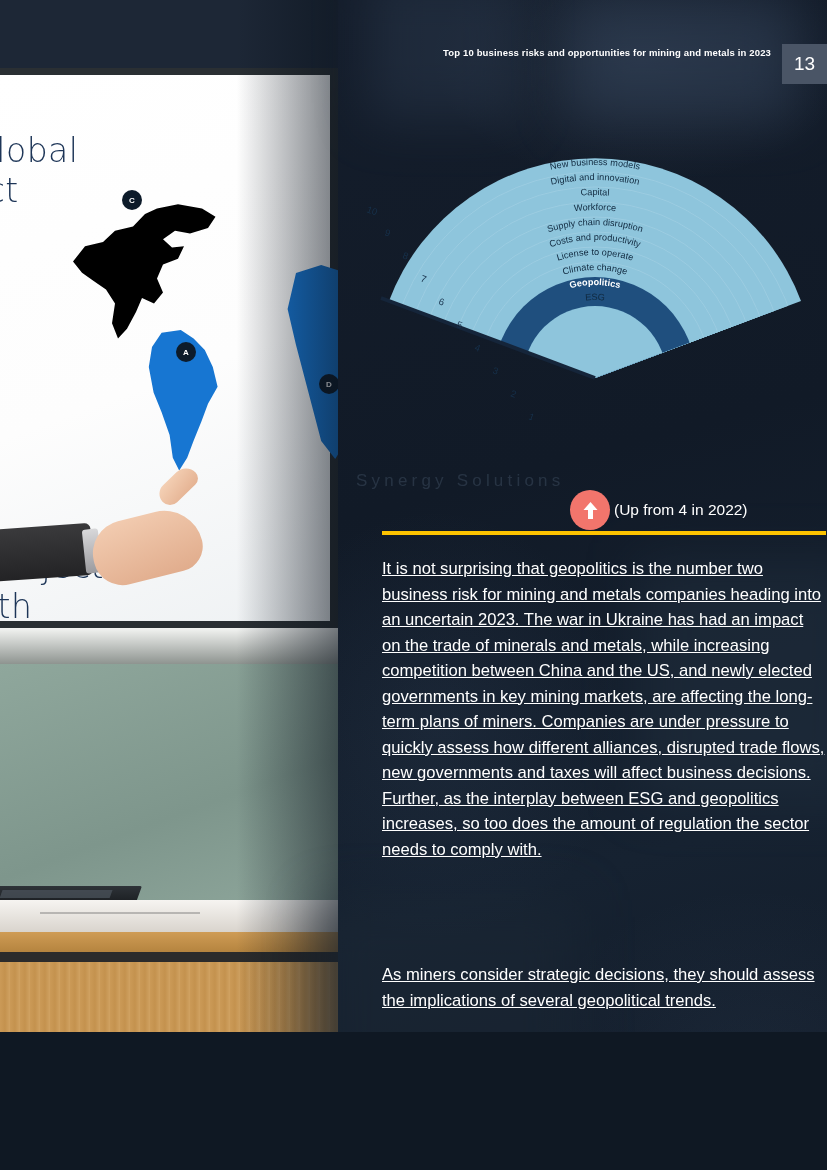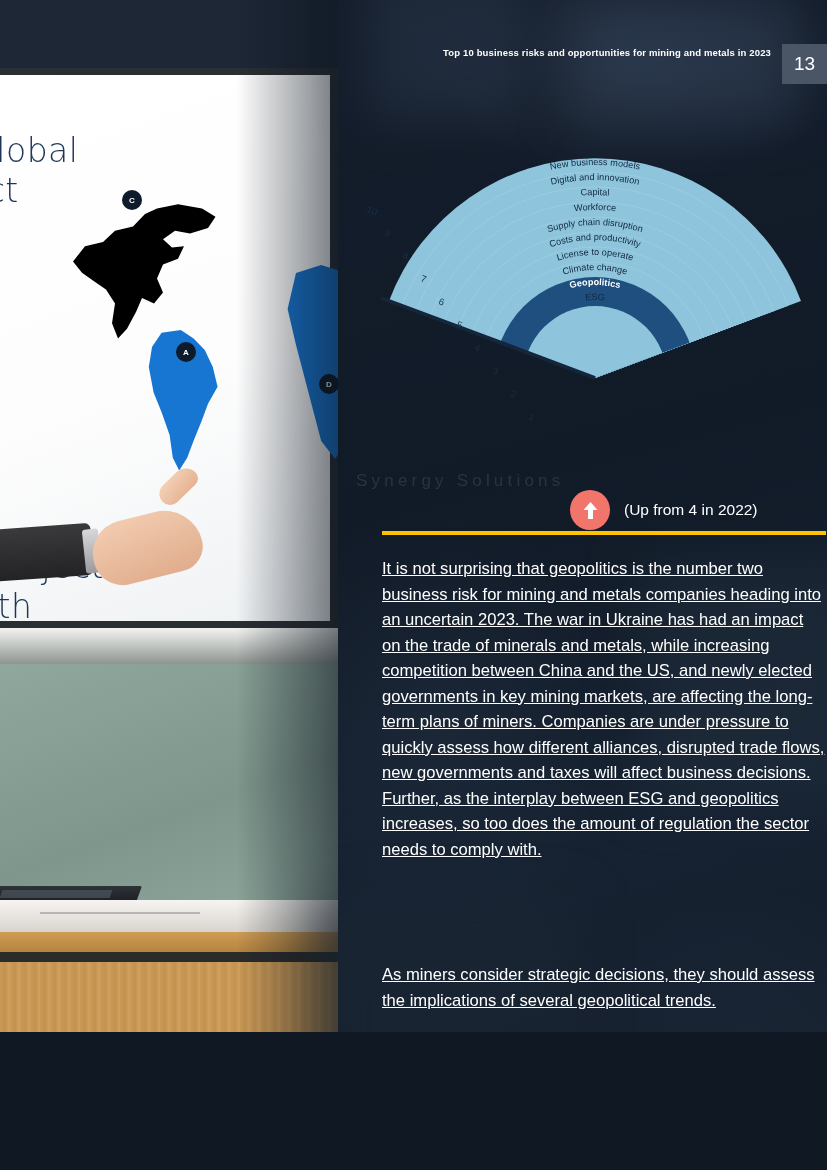--- a/index.html
+++ b/index.html
@@ -225,21 +225,21 @@
     fill:#10293f;
   }
   .seg-label-hl { fill:#ffffff; font-weight:700; }
   .rank-num {
     font-family:"Liberation Sans", sans-serif;
     font-size:9.5px; fill:#16304a;
   }
 
   .updown-row {
     position:absolute; left:234px; top:370px;
-    display:flex; align-items:center; gap:14px;
+    display:flex; align-items:center; gap:4px;
   }
   .up-badge {
     width:40px; height:40px; border-radius:50%;
     background:#f2756c;
     display:flex; align-items:center; justify-content:center;
   }
   .up-note {
     color:#ffffff; font-size:15.5px; font-weight:400;
     font-family:"Liberation Sans", sans-serif; white-space:nowrap;
   }

